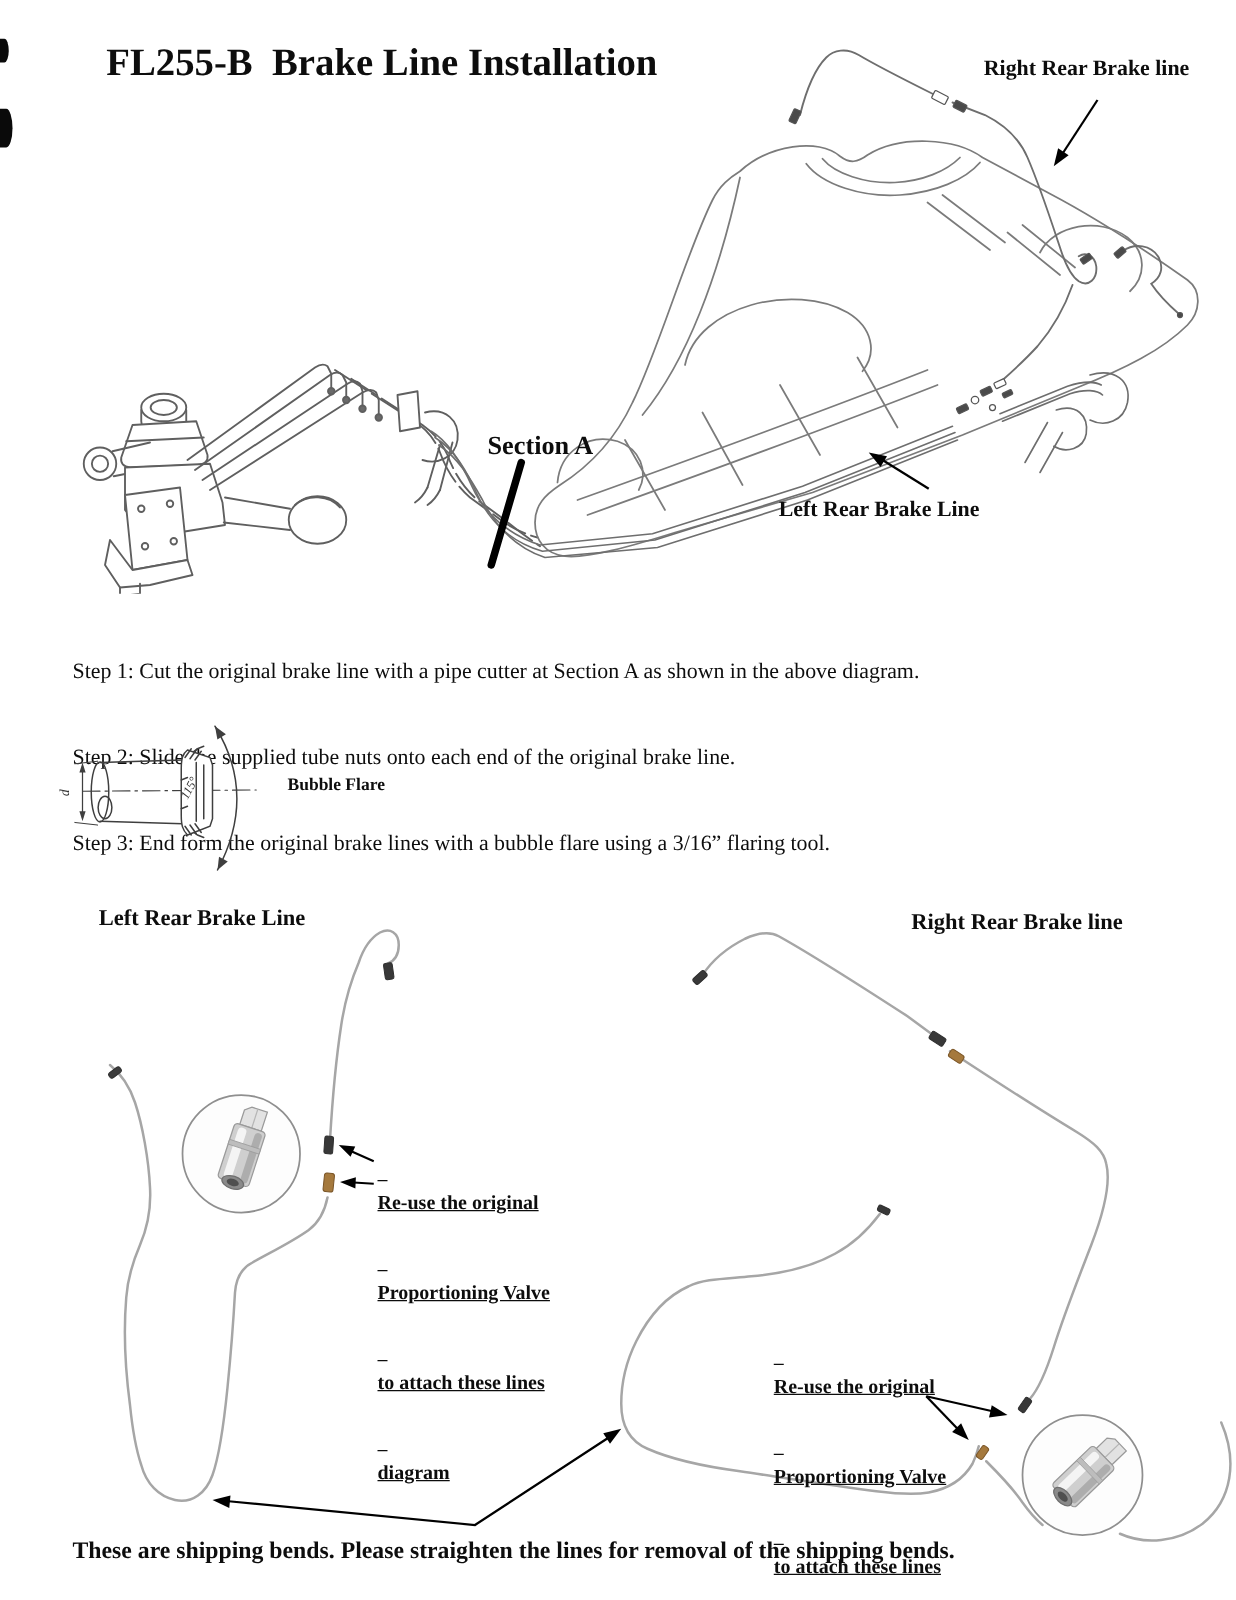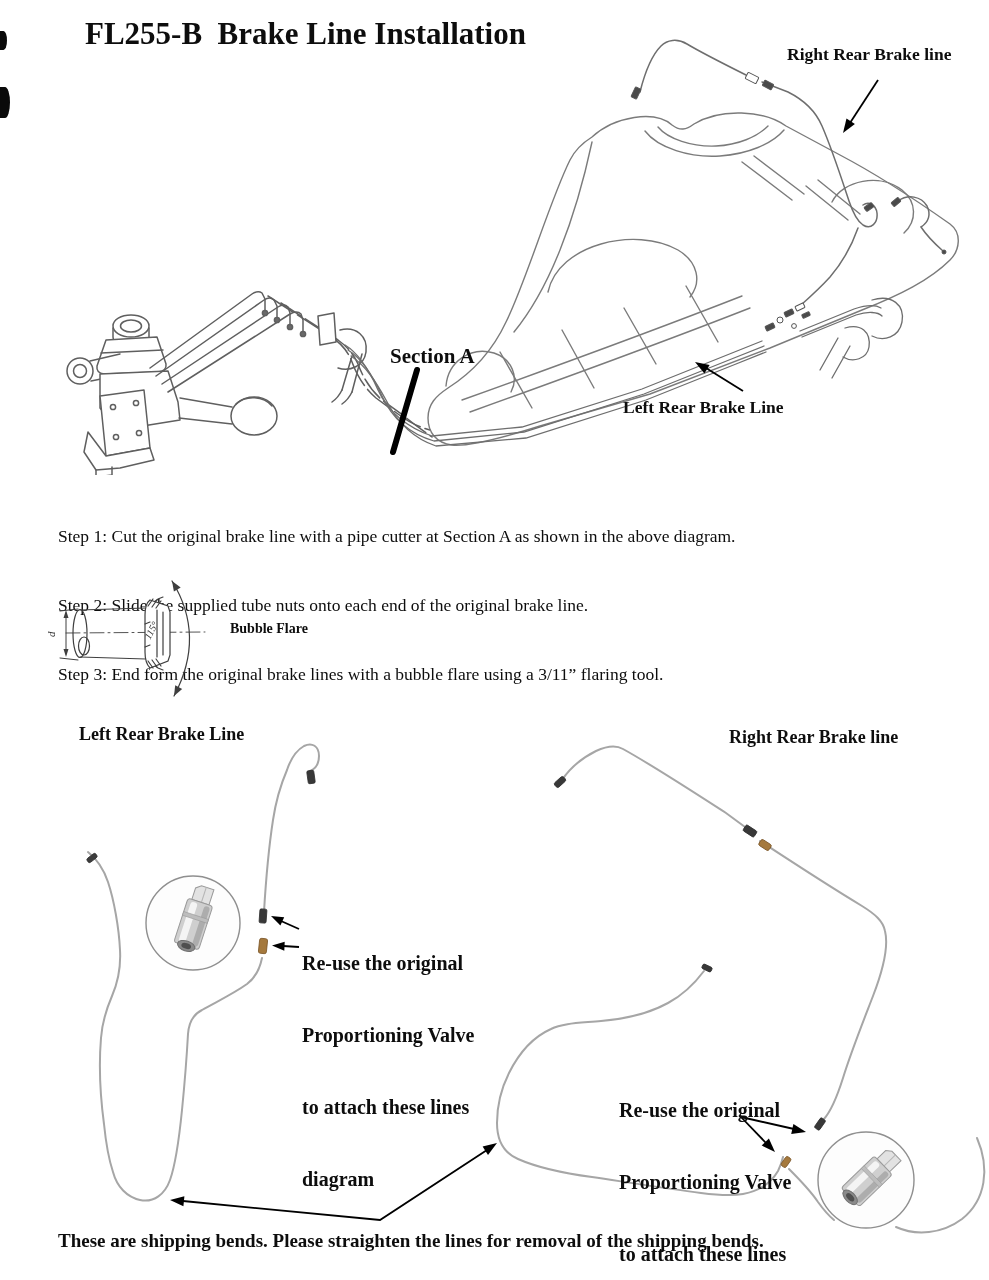--- a/index.html
+++ b/index.html
@@ -6,21 +6,21 @@
   body{
     width:989px;height:1280px;position:relative;overflow:hidden;
     background:#ffffff;color:#0d0d0d;
     font-family:"Liberation Serif","DejaVu Serif",serif;
   }
   .lbl{position:absolute;font-weight:700;white-space:pre;line-height:1.15;}
   .title{font-size:31px;}
   .h17{font-size:17.5px;}
   .h16{font-size:21px;}
   .steps{position:absolute;left:58px;top:479px;font-weight:400;font-size:17.5px;line-height:23px;white-space:pre;}
-  .note-block{position:absolute;font-weight:700;font-size:20px;line-height:24px;white-space:pre;}
+  .note-block{position:absolute;font-weight:700;font-size:16px;line-height:24px;white-space:pre;text-decoration:underline;}
   .shipnote{position:absolute;left:58px;top:1230px;font-weight:700;font-size:19px;white-space:pre;text-align:right;}
   svg{position:absolute;left:0;}
   .artifact{position:absolute;left:0;background:#0a0a0a;}
 </style>
 </head>
 <body>
 
 <div class="artifact" style="top:31px;width:7px;height:19px;border-radius:0 70% 70% 0;"></div>
 <div class="artifact" style="top:87px;width:10px;height:31px;border-radius:0 55% 55% 0;"></div>
 
@@ -117,29 +117,29 @@
   </g>
 
   <g stroke="#000" fill="#000" stroke-width="1.8">
     <line x1="878" y1="80" x2="848" y2="126"></line>
     <polygon points="843,133 846.5,118.5 854.9,124.1" stroke="none"></polygon>
     <line x1="743" y1="391" x2="706" y2="368"></line>
     <polygon points="695,362 709.6,365 704.4,373.6" stroke="none"></polygon>
   </g>
 </svg>
 
-<div class="lbl title" style="left:85px;top:16px;text-align:right;">FL255-B  Brake Line Installation</div>
+<div class="lbl title" style="left:85px;top:32px;text-align:right;">FL255-B  Brake Line Installation</div>
 <div class="lbl h17" style="left:787px;top:44px;">Right Rear Brake line</div>
 <div class="lbl h16" style="left:390px;top:344px;">Section A</div>
 <div class="lbl h17" style="left:623px;top:397px;">Left Rear Brake Line</div>
 
 <div class="steps">
   <div>Step 1: Cut the original brake line with a pipe cutter at Section A as shown in the above diagram.</div>
   <div>Step 2: Slide the supplied tube nuts onto each end of the original brake line.</div>
-  <div>Step 3: End form the original brake lines with a bubble flare using a 3/11” flaring tool.</div>
+  <div>Step 3: End form the original brake lines with a bubble flare using a 3/16” flaring tool.</div>
 </div>
 
 <svg style="top:575px" width="360" height="150" viewBox="0 575 360 150">
   <g stroke="#3f3f3f" fill="none" stroke-width="1.2" stroke-linecap="round">
     <path d="M80,610 L146,608"></path>
     <path d="M80,657 L146,659"></path>
     <ellipse cx="80" cy="633.5" rx="7" ry="24"></ellipse>
     <ellipse cx="84" cy="646" rx="5.5" ry="9"></ellipse>
     <path d="M66,633 L205,632" stroke-dasharray="14 4 2 4" stroke-width="0.9"></path>
     <path d="M146,608 L158,599 L163,597"></path>

